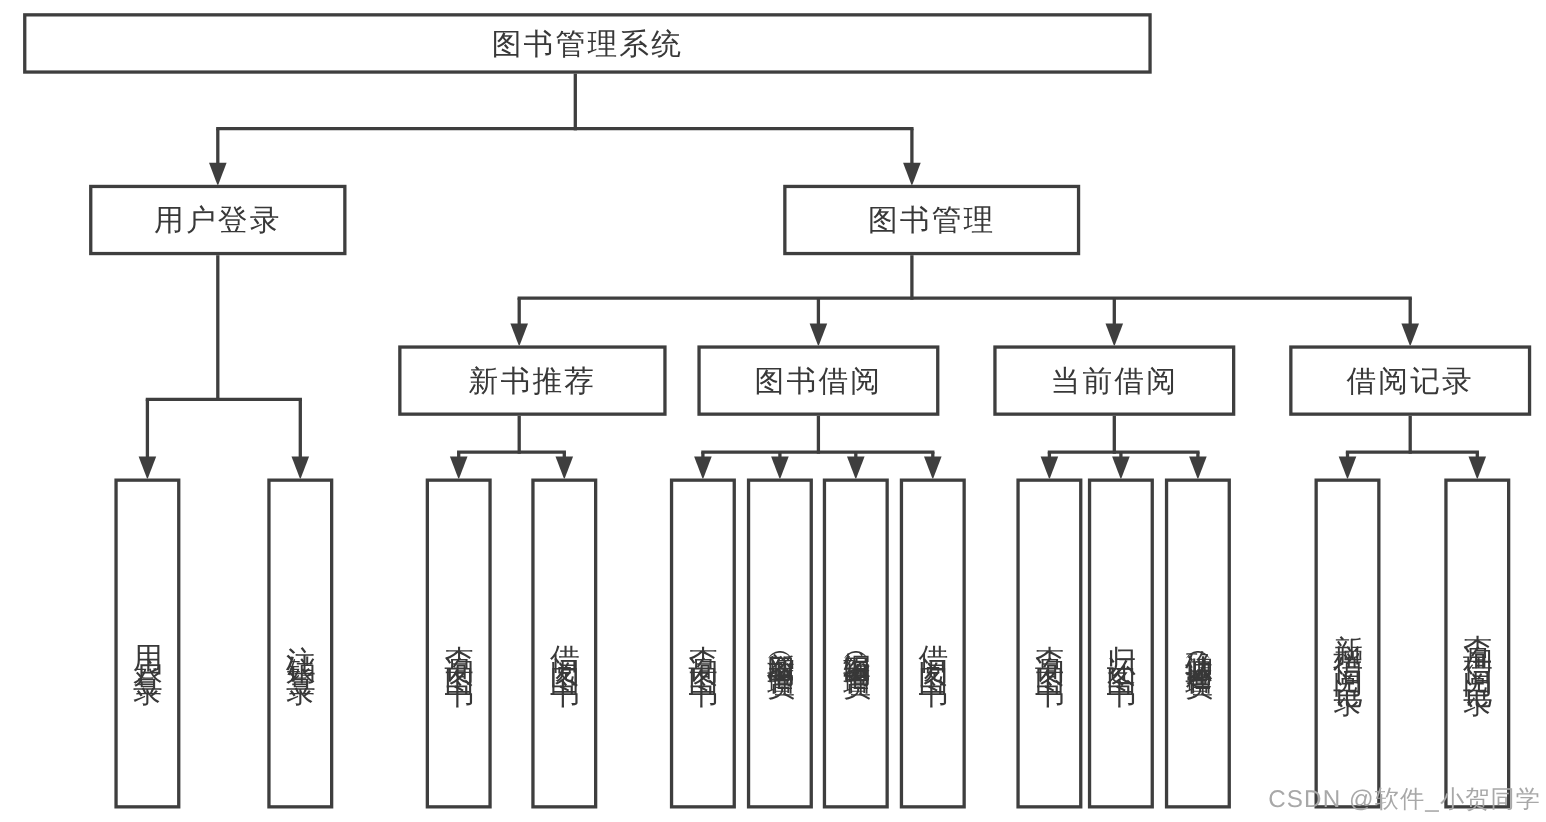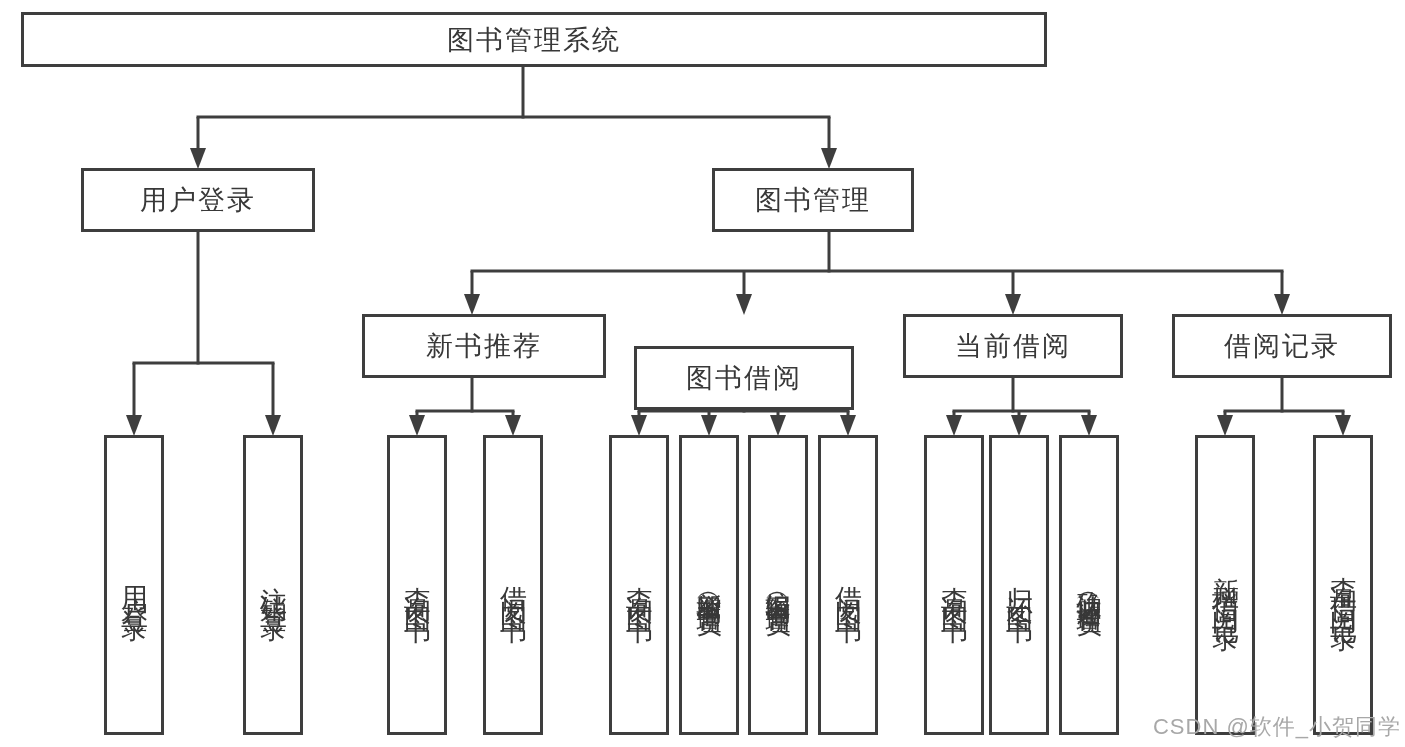--- a/index.html
+++ b/index.html
@@ -131,24 +131,24 @@
       <polygon points="1011,415 1027,415 1019,436"></polygon>
       <polygon points="1081,415 1097,415 1089,436"></polygon>
       <polygon points="1217,415 1233,415 1225,436"></polygon>
       <polygon points="1335,415 1351,415 1343,436"></polygon>
     </g>
   </svg>
 
   <div class="node h-node" style="left:21px; top:12px; width:1026px; height:55px;">图书管理系统</div>
 
   <div class="node h-node" style="left:81px; top:168px; width:234px; height:64px;">用户登录</div>
-  <div class="node h-node" style="left:712px; top:168px; width:202px; height:64px;">图书管理</div>
+  <div class="node h-node" style="left:712px; top:168px; width:270px; height:64px;">图书管理</div>
 
   <div class="node h-node" style="left:362px; top:314px; width:244px; height:64px;">新书推荐</div>
-  <div class="node h-node" style="left:634px; top:314px; width:220px; height:64px;margin-top:32px;">图书借阅</div>
+  <div class="node h-node" style="left:634px; top:314px; width:220px; height:64px;">图书借阅</div>
   <div class="node h-node" style="left:903px; top:314px; width:220px; height:64px;text-align:center;">当前借阅</div>
   <div class="node h-node" style="left:1172px; top:314px; width:220px; height:64px;">借阅记录</div>
 
   <div class="node leaf" style="left:104px; top:435px; width:60px; height:300px;">用户登录</div>
   <div class="node leaf" style="left:243px; top:435px; width:60px; height:300px;">注销登录</div>
 
   <div class="node leaf" style="left:387px; top:435px; width:60px; height:300px;">查询图书</div>
   <div class="node leaf" style="left:483px; top:435px; width:60px; height:300px;">借阅图书</div>
 
   <div class="node leaf" style="left:609px; top:435px; width:60px; height:300px;">查询图书</div>

